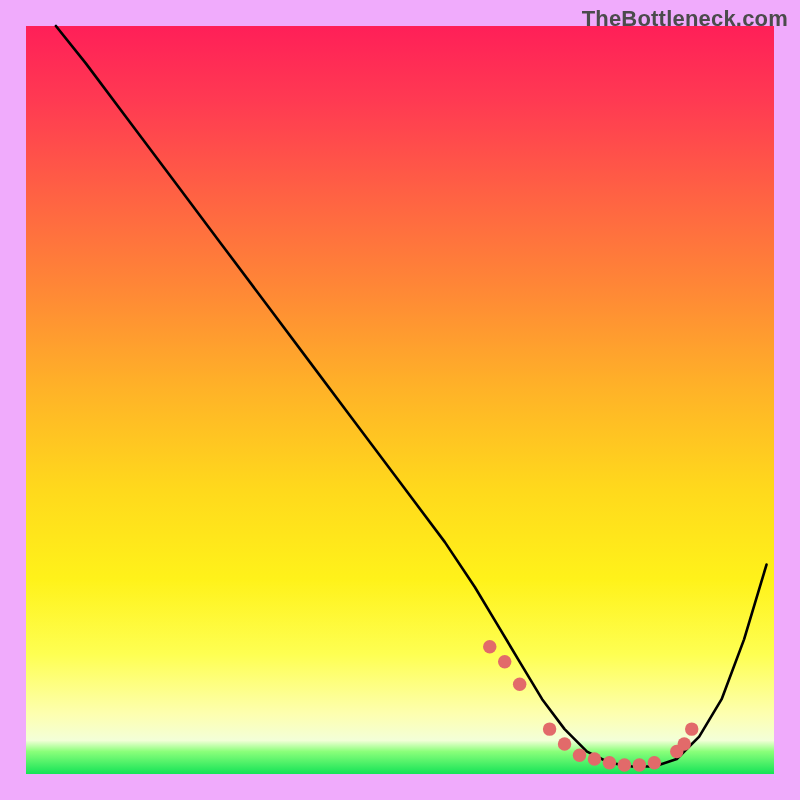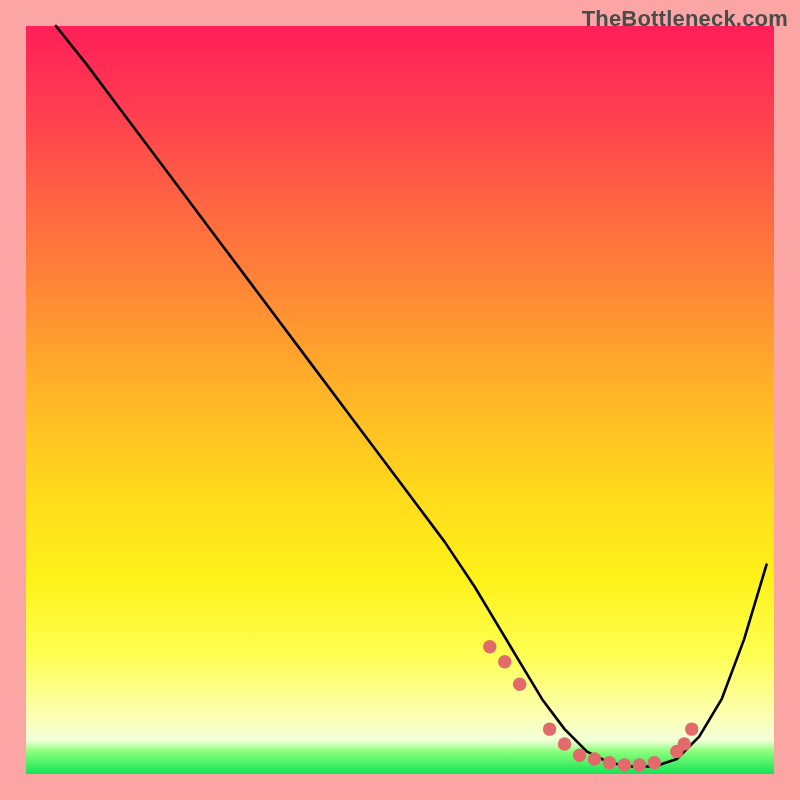--- a/index.html
+++ b/index.html
@@ -8,21 +8,21 @@
     width: 800px;
     height: 800px;
     background: #000;
     font-family: Arial, Helvetica, sans-serif;
     overflow: hidden;
   }
   .stage {
     position: relative;
     width: 800px;
     height: 800px;
-    background: #fca5a5;
+    background: #f0abfc;
   }
   .watermark {
     position: absolute;
     top: 6px;
     right: 12px;
     font-size: 22px;
     font-weight: 600;
     color: #4b4b4b;
     letter-spacing: 0.2px;
     user-select: none;

